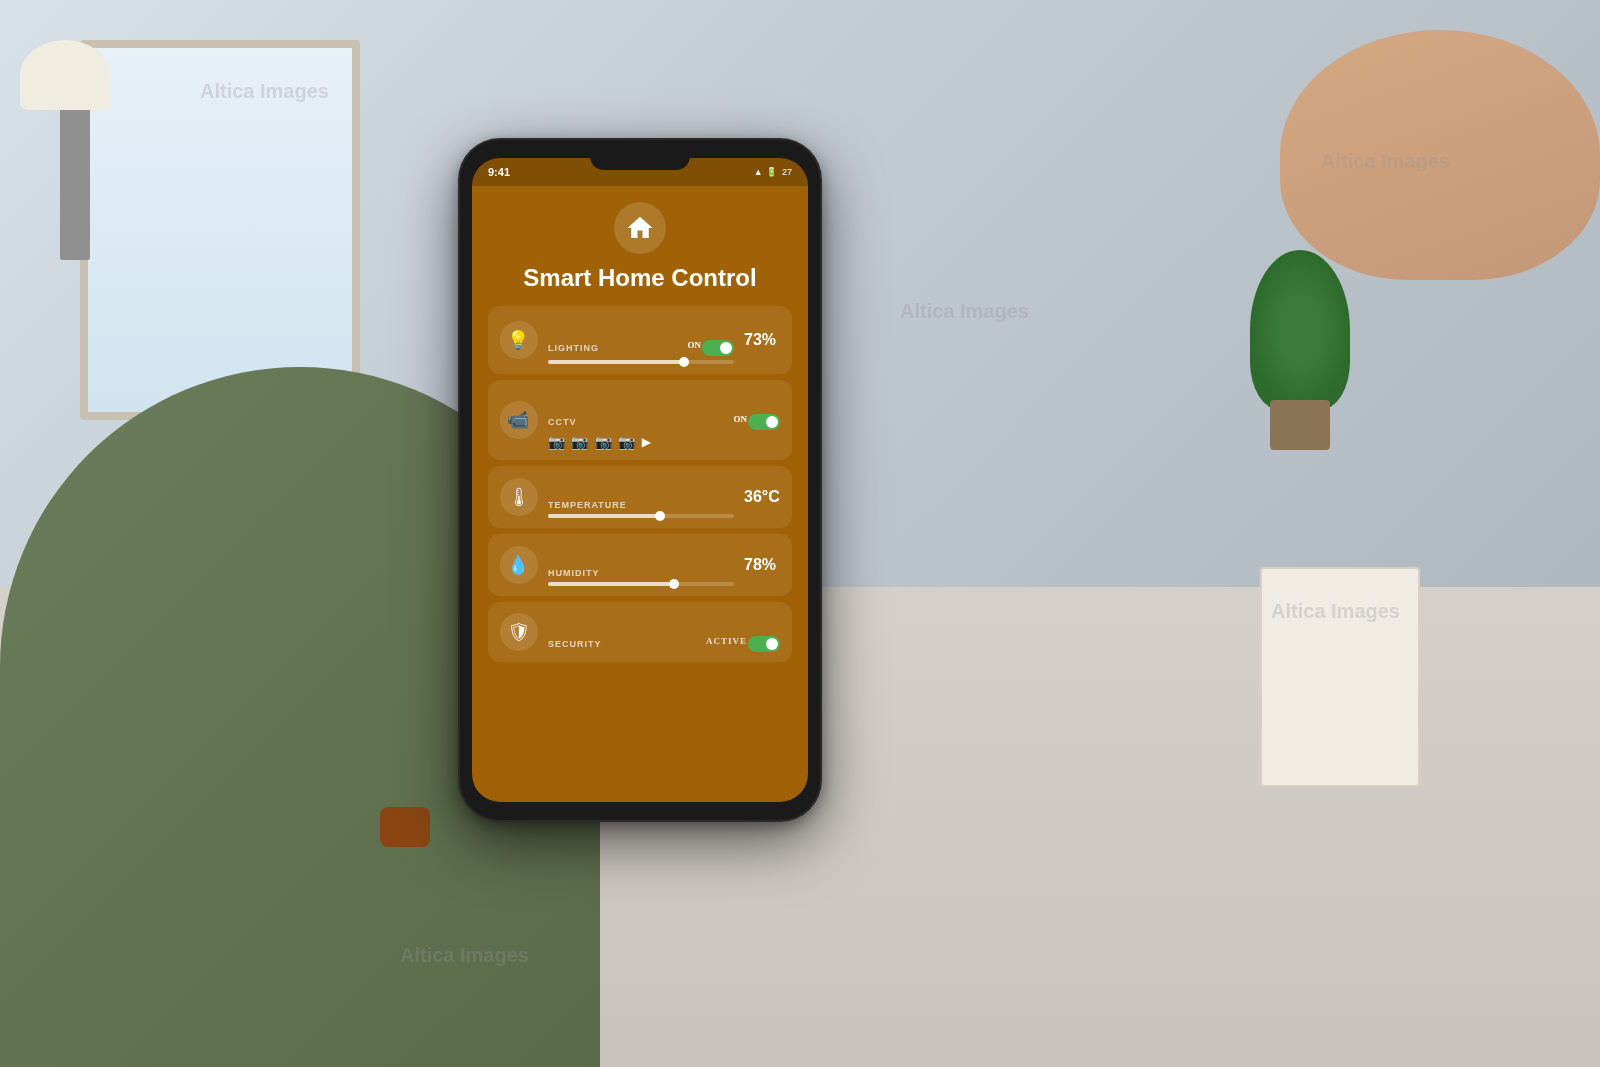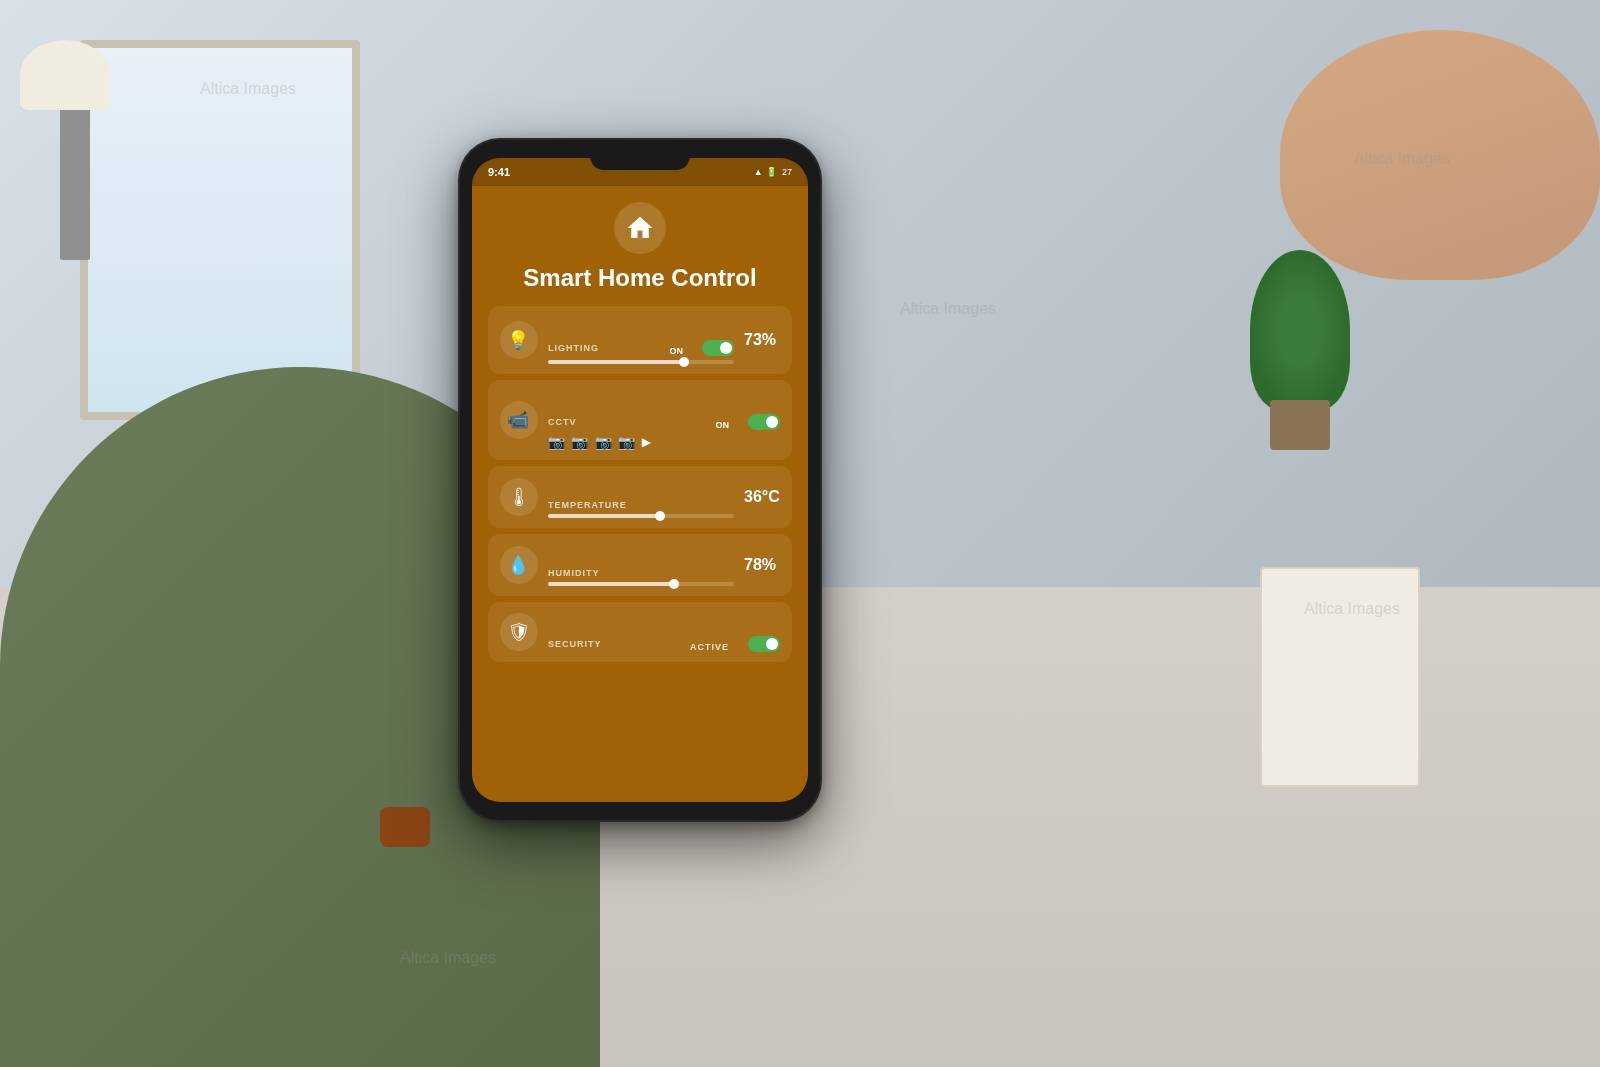--- a/index.html
+++ b/index.html
@@ -303,22 +303,23 @@
     .control-label {
       color: rgba(255,255,255,0.7);
       font-size: 9px;
       font-weight: bold;
       letter-spacing: 1px;
       text-transform: uppercase;
     }
 
     .control-status-group {
       display: flex;
-      align-items: flex-end;
-      gap: 19px;
+      align-items: flex-start;
+      gap: 1px;
+      font-family: Liberation Serif, serif;
     }
 
     .control-status-text {
       color: white;
       font-size: 9px;
       font-weight: bold;
     }
 
     
     .toggle {
@@ -382,22 +383,22 @@
     }
     .cctv-cam {
       font-size: 14px;
       color: white;
     }
 
     
     .watermark {
       position: absolute;
       color: rgba(150,150,150,0.3);
-      font-size: 16px;
-      font-weight: normal;
+      font-size: 20px;
+      font-weight: bold;
       pointer-events: none;
       z-index: 100;
     }
 
     .security-status {
       color: rgba(255,255,255,0.8);
       font-size: 9px;
       font-weight: bold;
       letter-spacing: 1px;
     }

